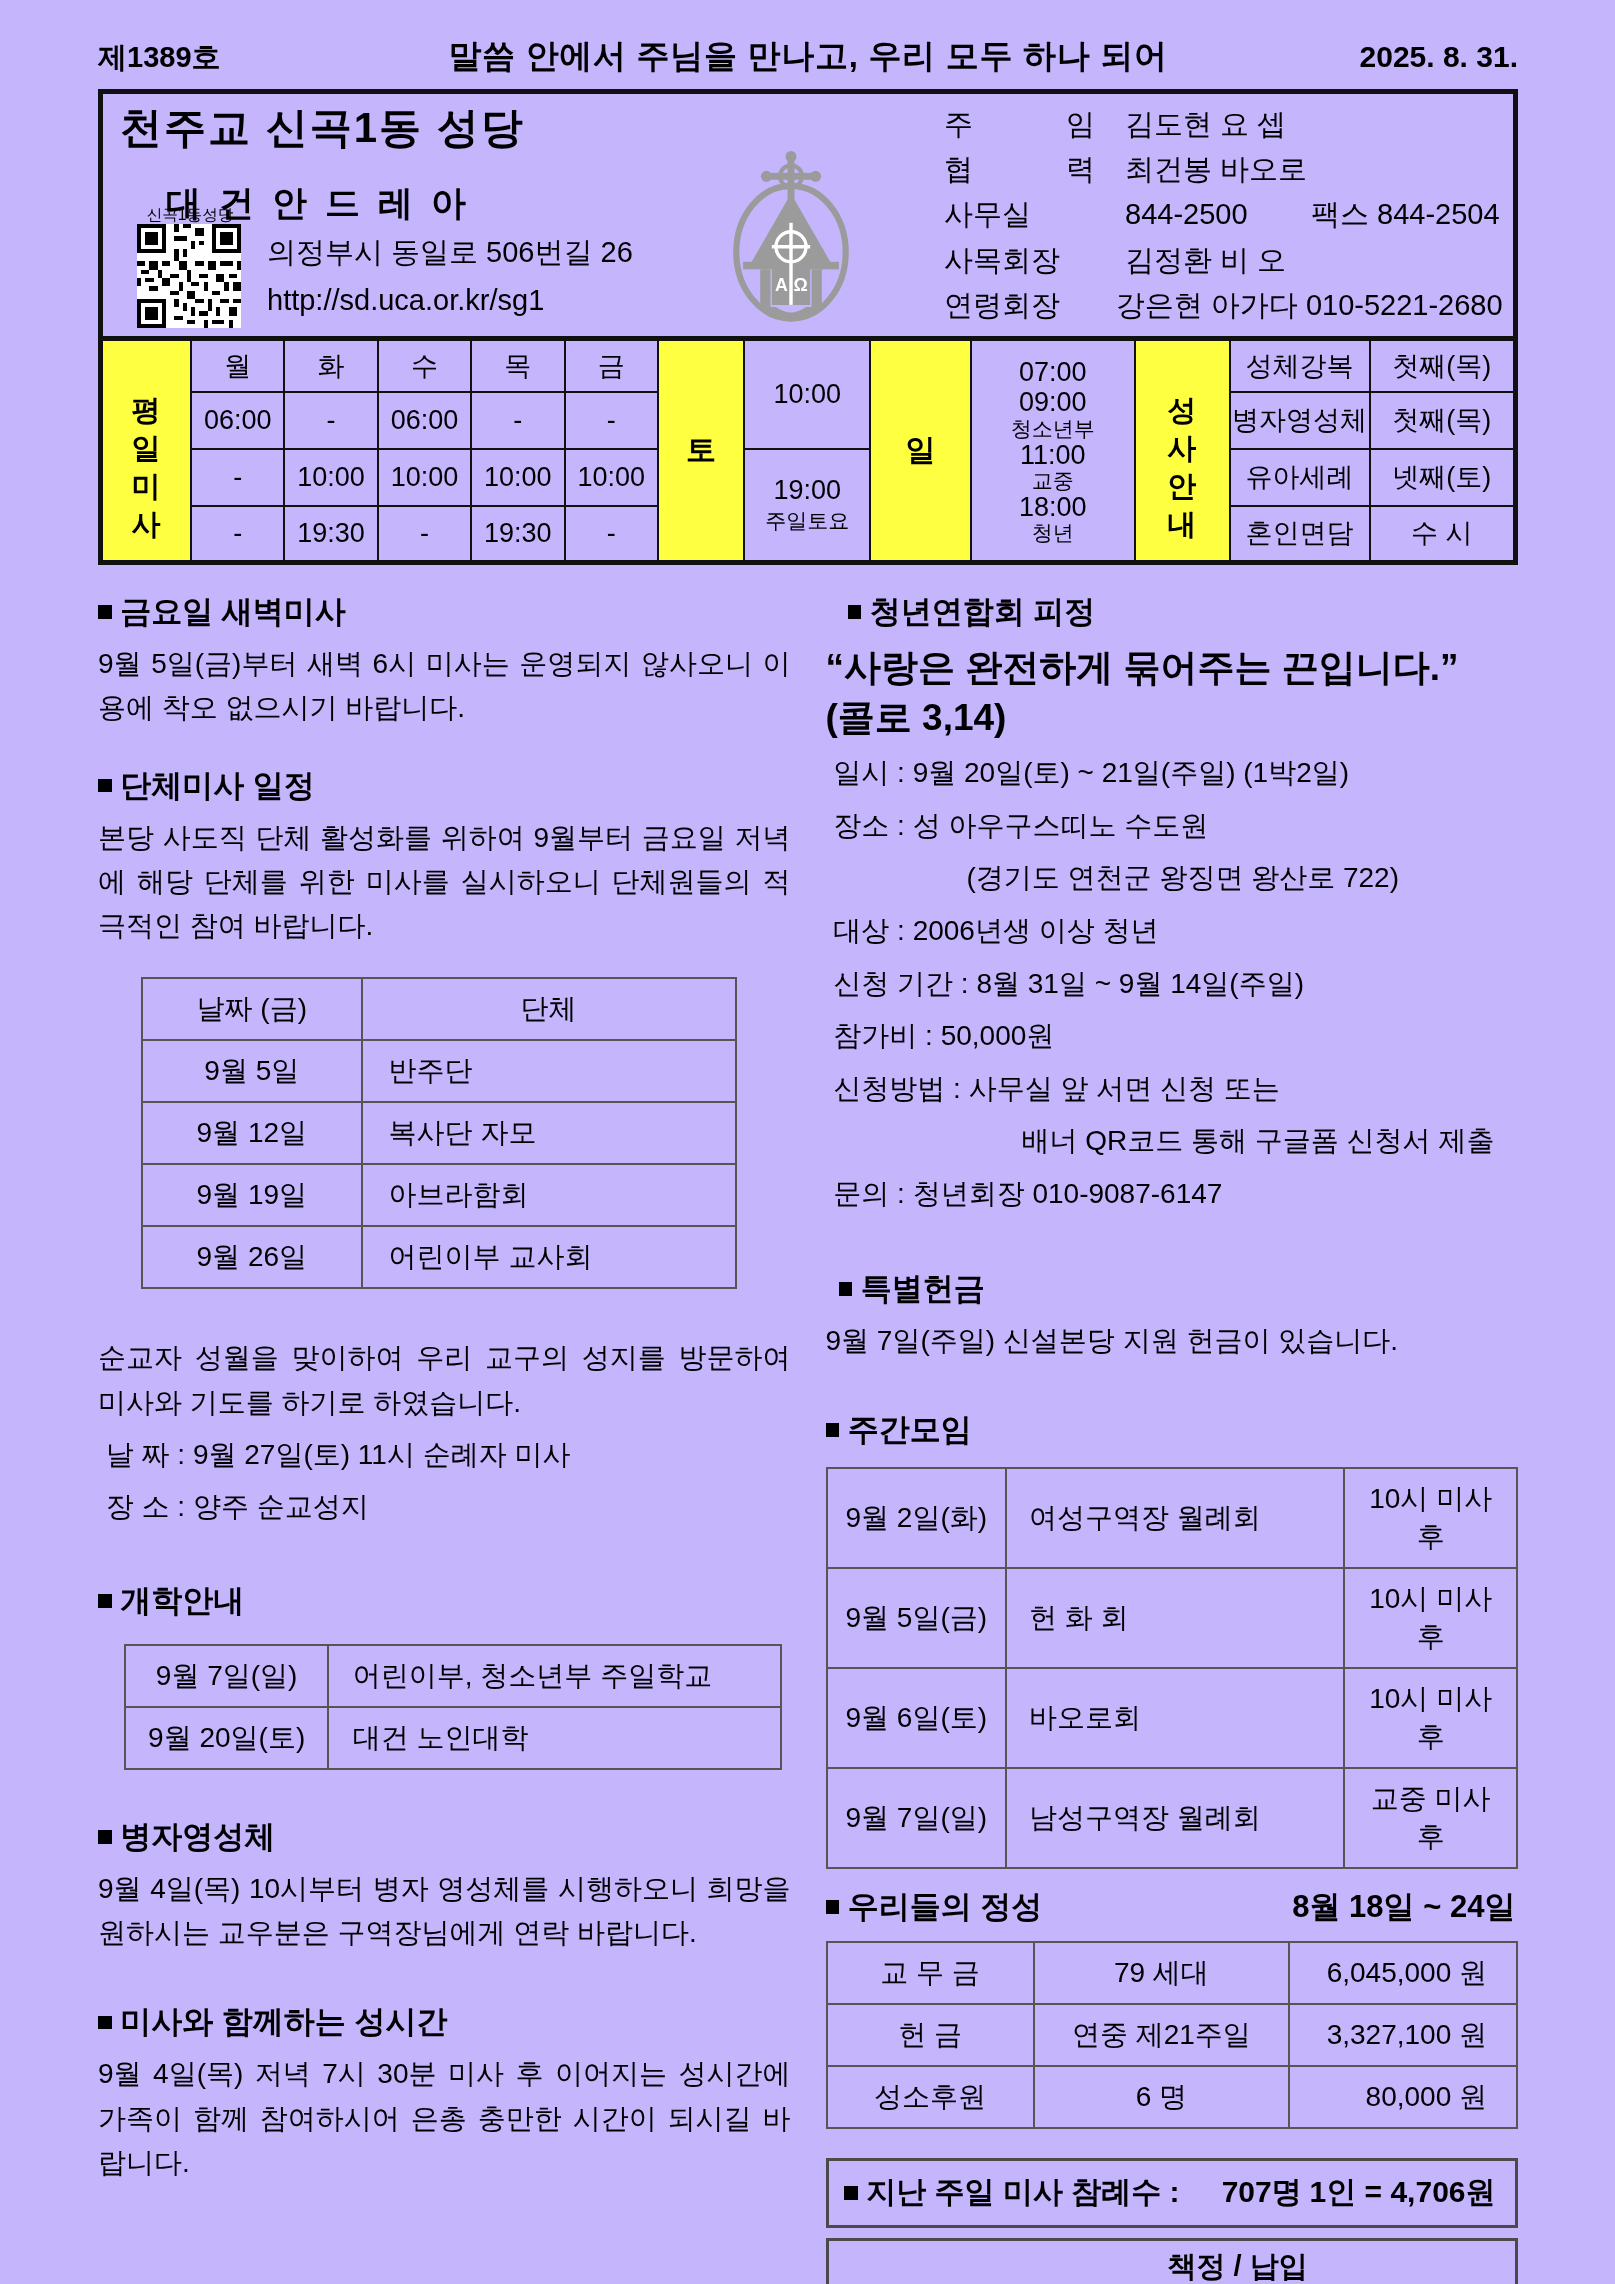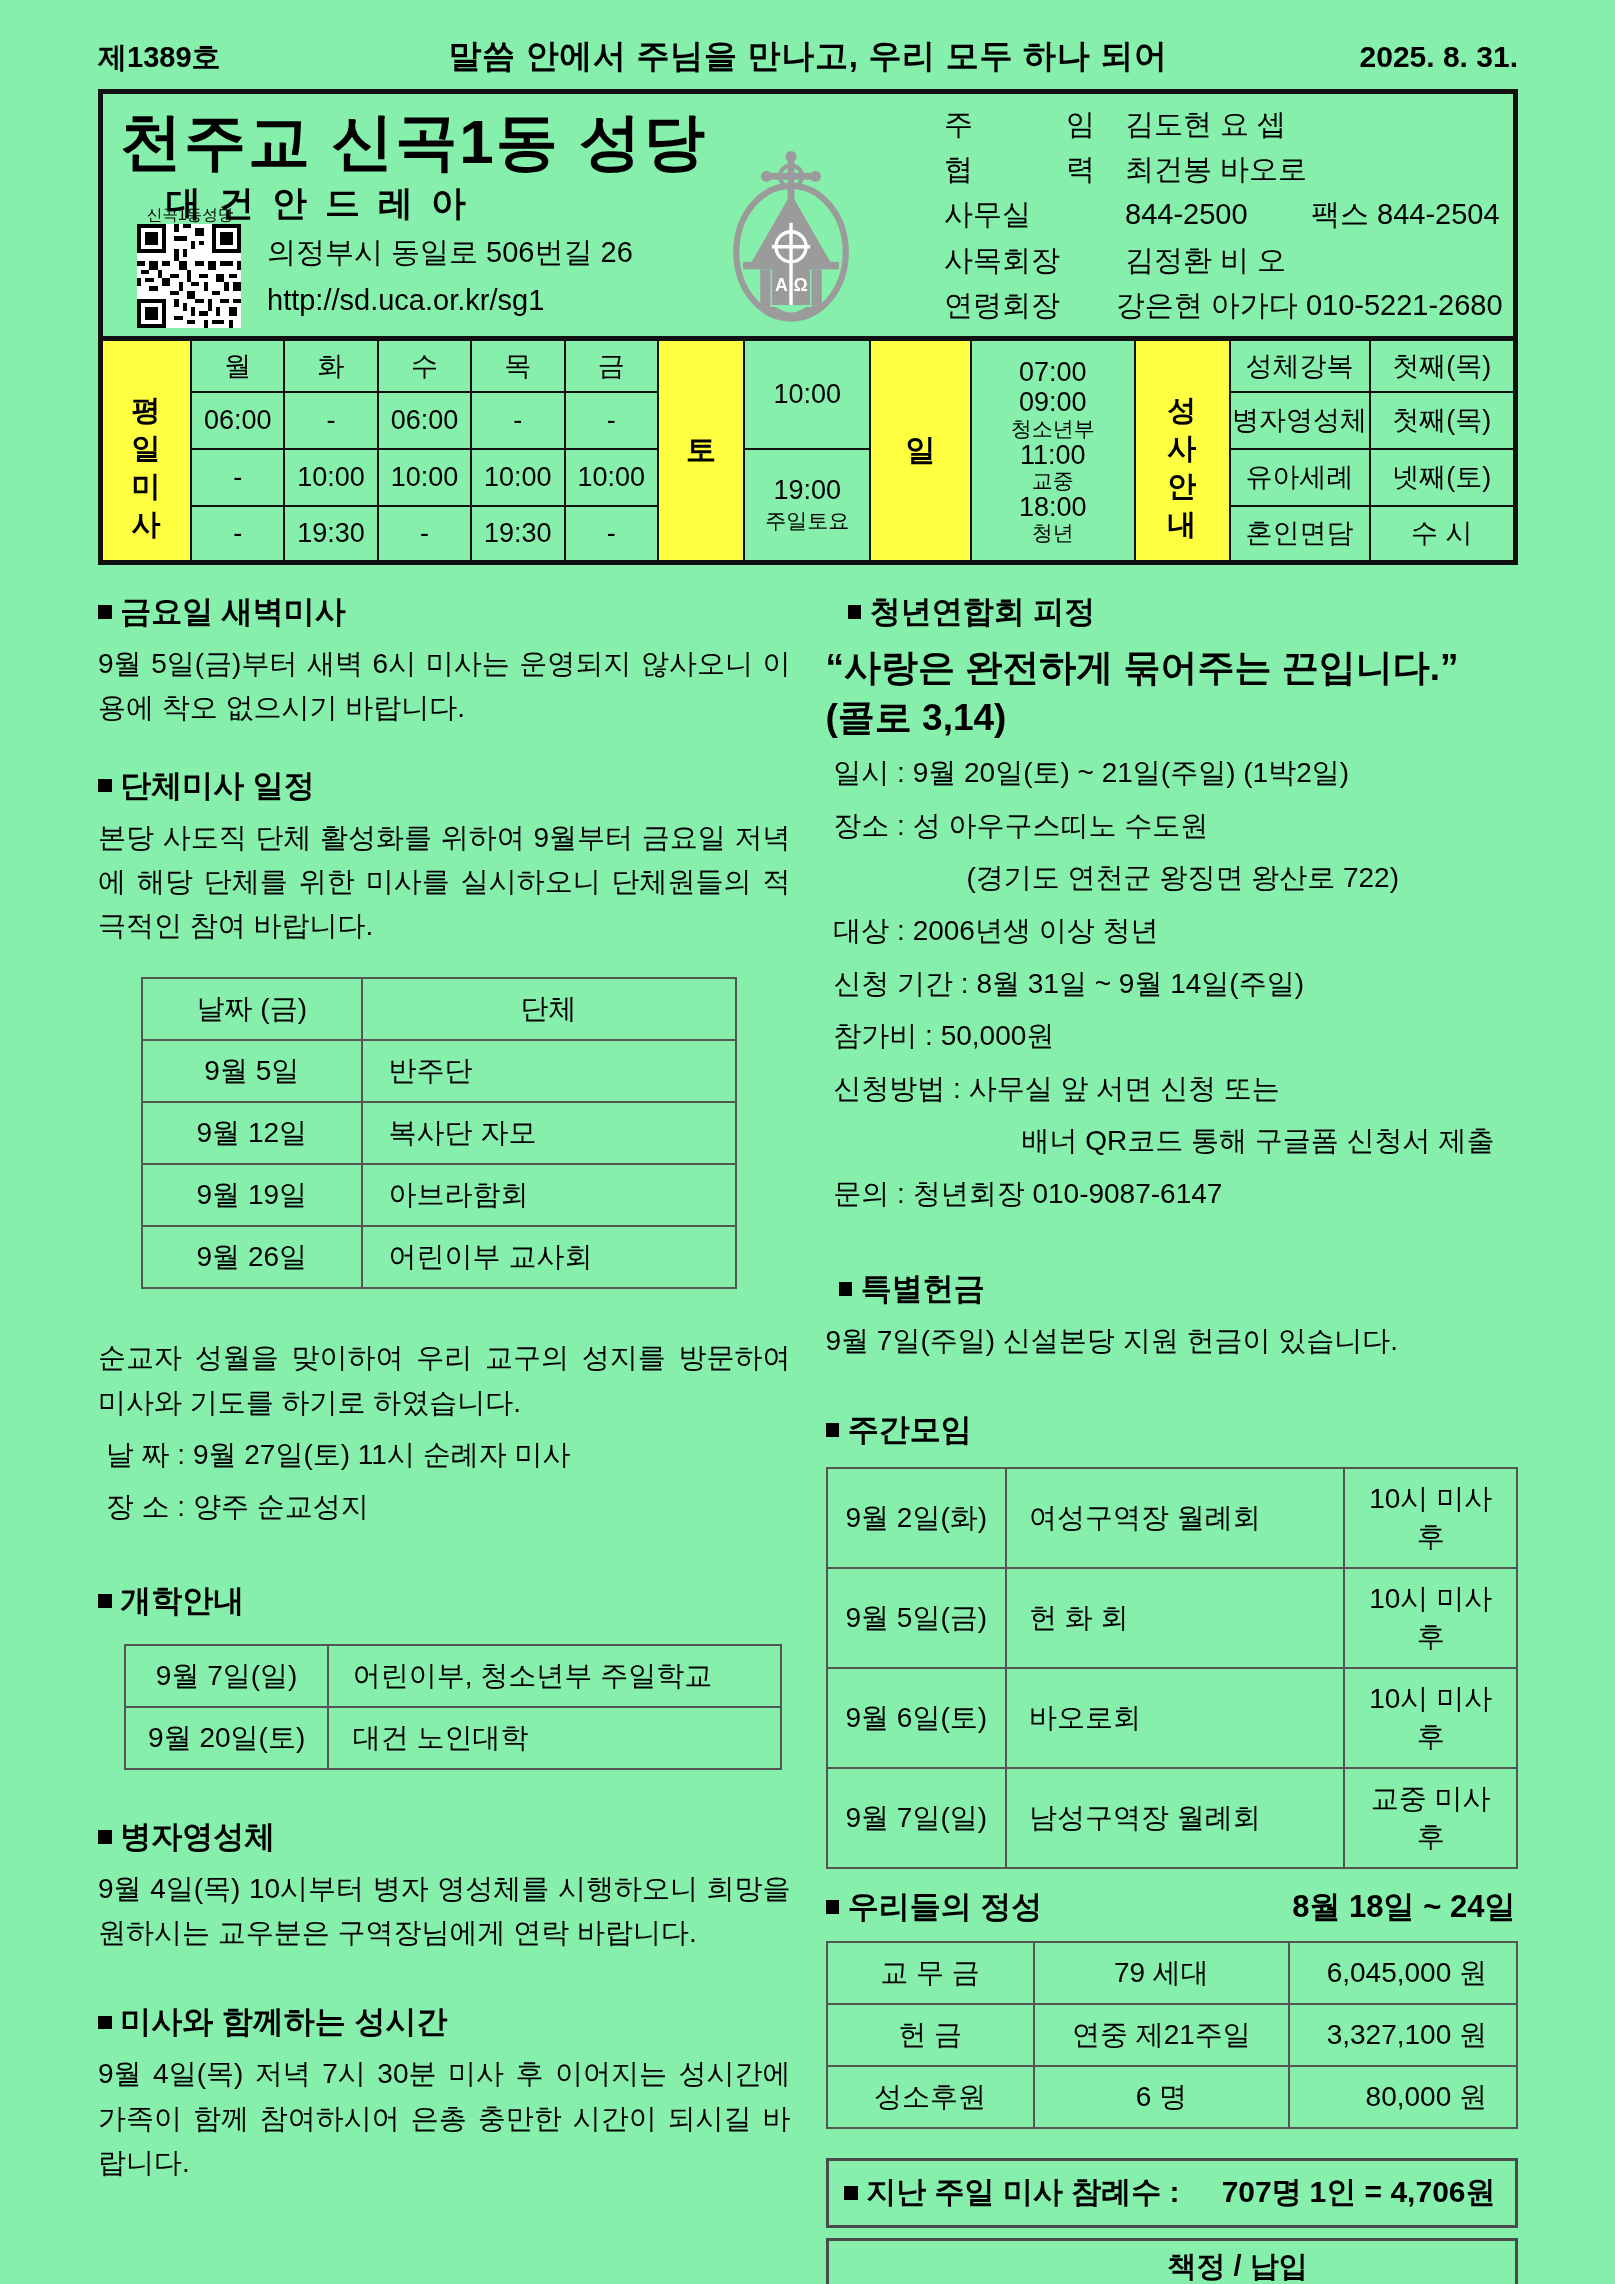--- a/index.html
+++ b/index.html
@@ -1,26 +1,26 @@
 <!DOCTYPE html>
 <html style="font-size:10.4px"><head>
 <meta charset="utf-8">
 <style>
   html,body{margin:0;padding:0;background:#ffffff;}
   .sheet{position:relative;width:1616px;height:2284px;box-sizing:border-box;
-    padding:34px 98px 0 98px;background:#86efac;color:#000;overflow:hidden;
+    padding:34px 98px 0 98px;background:#c4b5fd;color:#000;overflow:hidden;
     font-family:"Liberation Sans","DejaVu Sans",sans-serif;}
   
   .hdr{display:flex;align-items:baseline;font-weight:bold;}
   .hdr-issue{font-size:29px;width:215px;}
   .hdr-motto{flex:1;text-align:center;font-size:33px;letter-spacing:0.7px;}
   .hdr-date{font-size:30px;width:215px;text-align:right;}
   
   .infobox{position:relative;border:5.2px solid #111;height:242px;margin-top:10.4px;}
-  .church-name{position:absolute;left:17px;top:5.2px;font-size:62px;font-weight:800;letter-spacing:2px;}
+  .church-name{position:absolute;left:17px;top:5.2px;font-size:42px;font-weight:800;letter-spacing:2px;}
   .patron{position:absolute;left:63px;top:86px;font-size:35px;font-weight:bold;letter-spacing:18px;}
   .qr-caption{position:absolute;left:34px;top:111px;width:106px;text-align:center;font-size:15.6px;}
   .qr{position:absolute;left:34px;top:130px;width:104px;height:104px;}
   .addr{position:absolute;left:164px;top:139px;font-size:29px;}
   .web{position:absolute;left:164px;top:190px;font-size:29px;}
   .logo{position:absolute;left:618px;top:57px;width:140px;height:171px;}
   .contacts{position:absolute;left:841px;top:7.8px;right:10.4px;bottom:7.8px;
     display:flex;flex-direction:column;justify-content:space-around;font-size:29px;}
   .c-row{display:flex;align-items:baseline;}
   .c-label{width:151px;text-align:justify;text-align-last:justify;}

